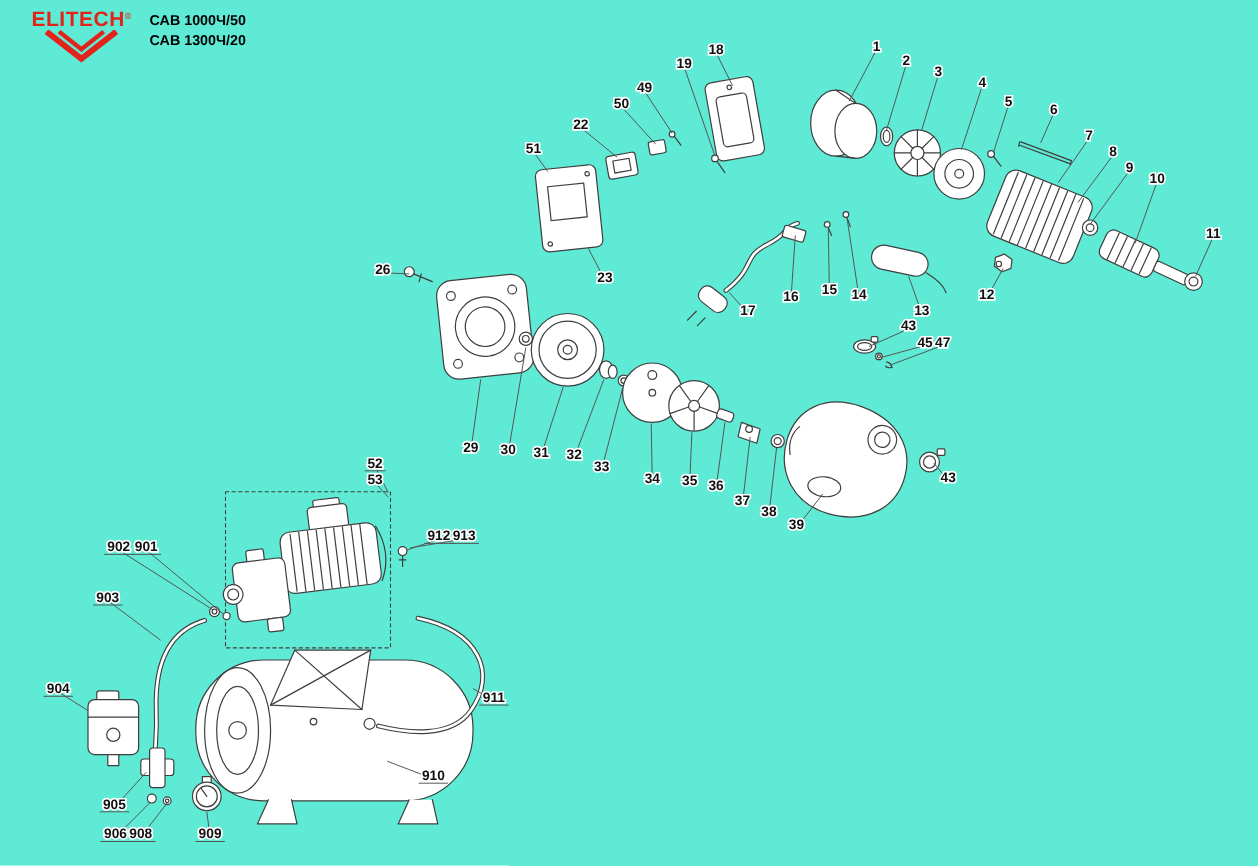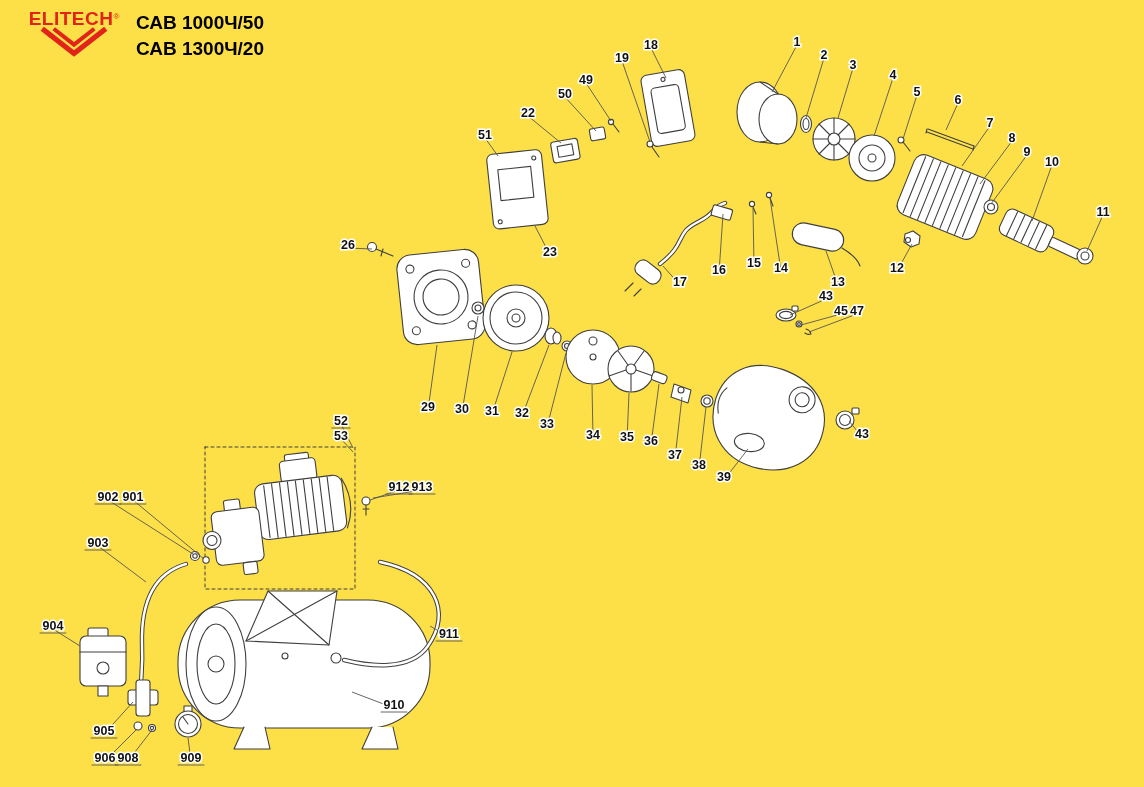--- a/index.html
+++ b/index.html
@@ -1,32 +1,32 @@
 <!DOCTYPE html>
 <html><head>
 <meta charset="utf-8">
 <style>
   html,body{margin:0;padding:0;background:#ffffff;}
   .page{
     position:relative;
     width:1144px;height:787px;
-    background:#fde047;
+    background:#5eead4;
     overflow:hidden;
     font-family:"Liberation Sans", sans-serif;
   }
   .header{position:absolute;left:28px;top:8px;display:flex;gap:16px;align-items:flex-start;z-index:5;}
   .logo{position:relative;width:92px;text-align:center;}
   .logo-text{
     color:#e2231a;font-weight:800;font-size:19px;letter-spacing:0.5px;
     font-family:"Liberation Sans", sans-serif;
   }
   .reg{color:#e2231a;font-size:8px;vertical-align:super;}
   .logo-chevron{display:block;width:76px;height:30px;margin:-3px auto 0 auto;}
   .models{padding-top:2px;}
-  .model-line{font-size:19px;font-weight:700;color:#000;line-height:1.35;white-space:nowrap;}
+  .model-line{font-size:13px;font-weight:700;color:#000;line-height:1.35;white-space:nowrap;}
   .diagram{position:absolute;left:0;top:0;width:1144px;height:787px;}
   .part-label{
     font-family:"Liberation Sans", sans-serif;
     font-size:12.5px;font-weight:700;fill:#111;
     text-anchor:middle;
     paint-order:stroke;stroke:#ffffff;stroke-width:3px;
   }
   .leader{stroke:#555;stroke-width:0.9;fill:none;}
   .tube-o{stroke:#3f3f3f;stroke-width:4.4;fill:none;}
   .tube-i{stroke:#ffffff;stroke-width:2.4;fill:none;}

